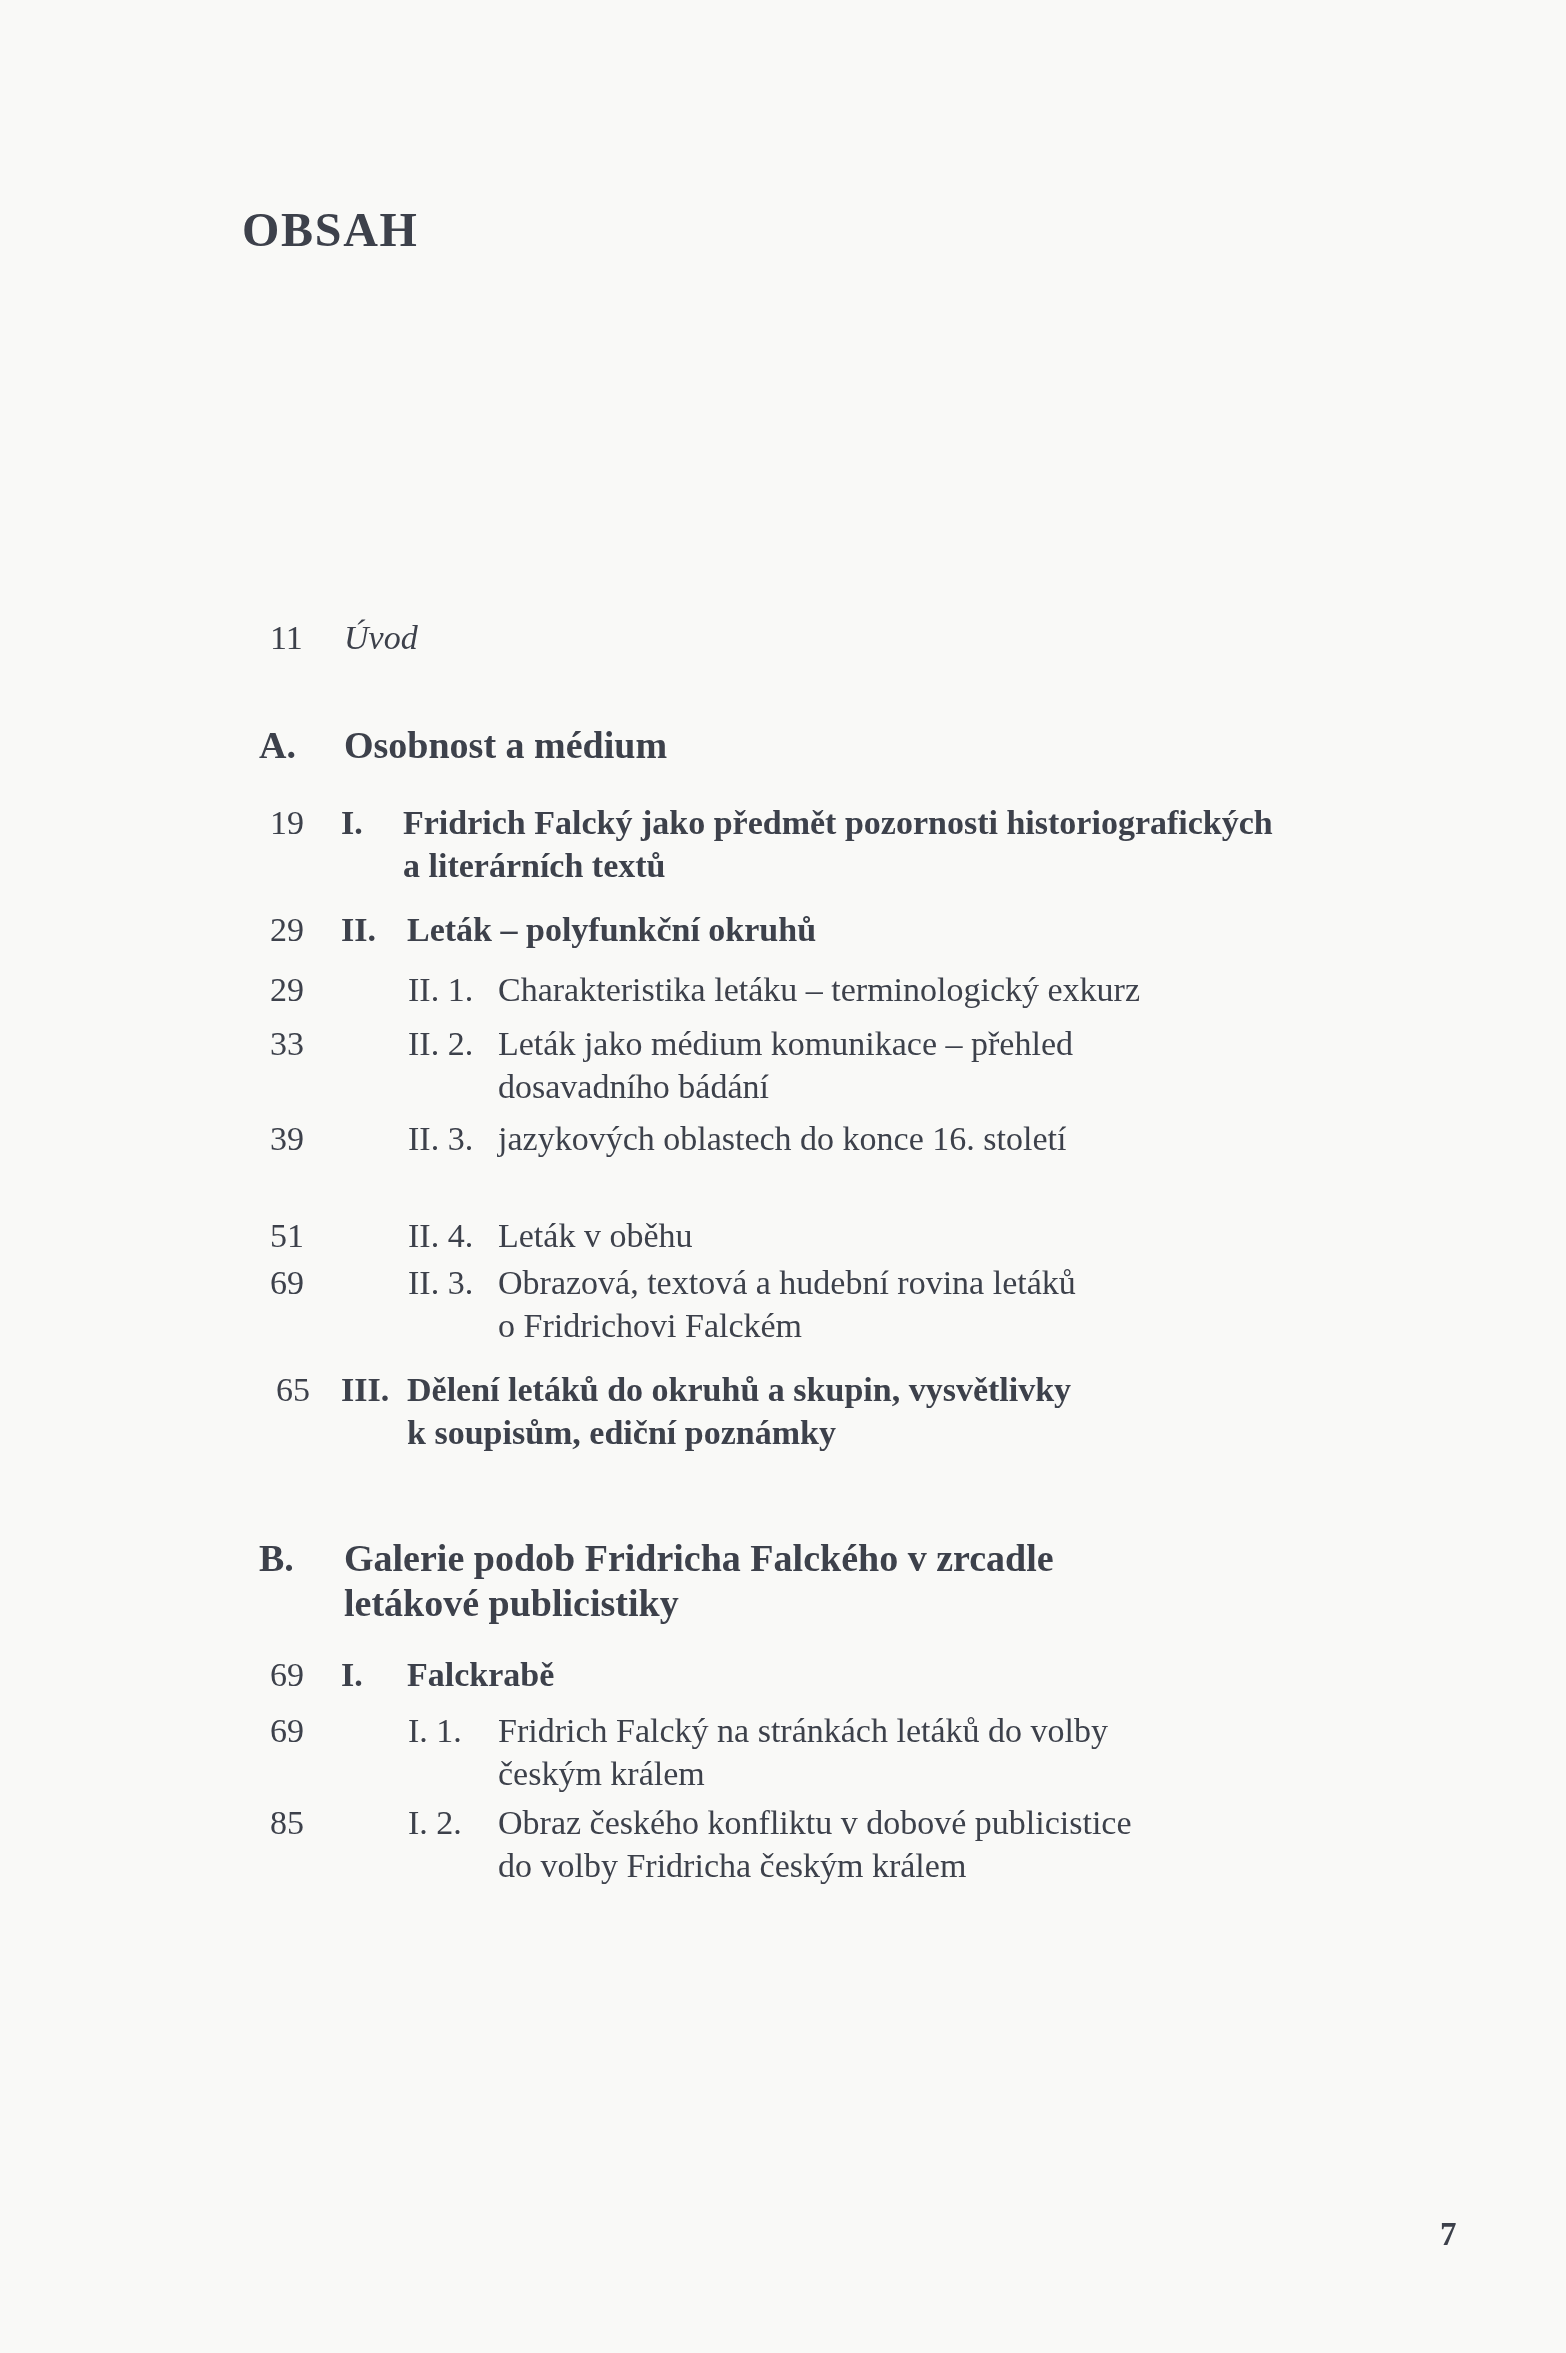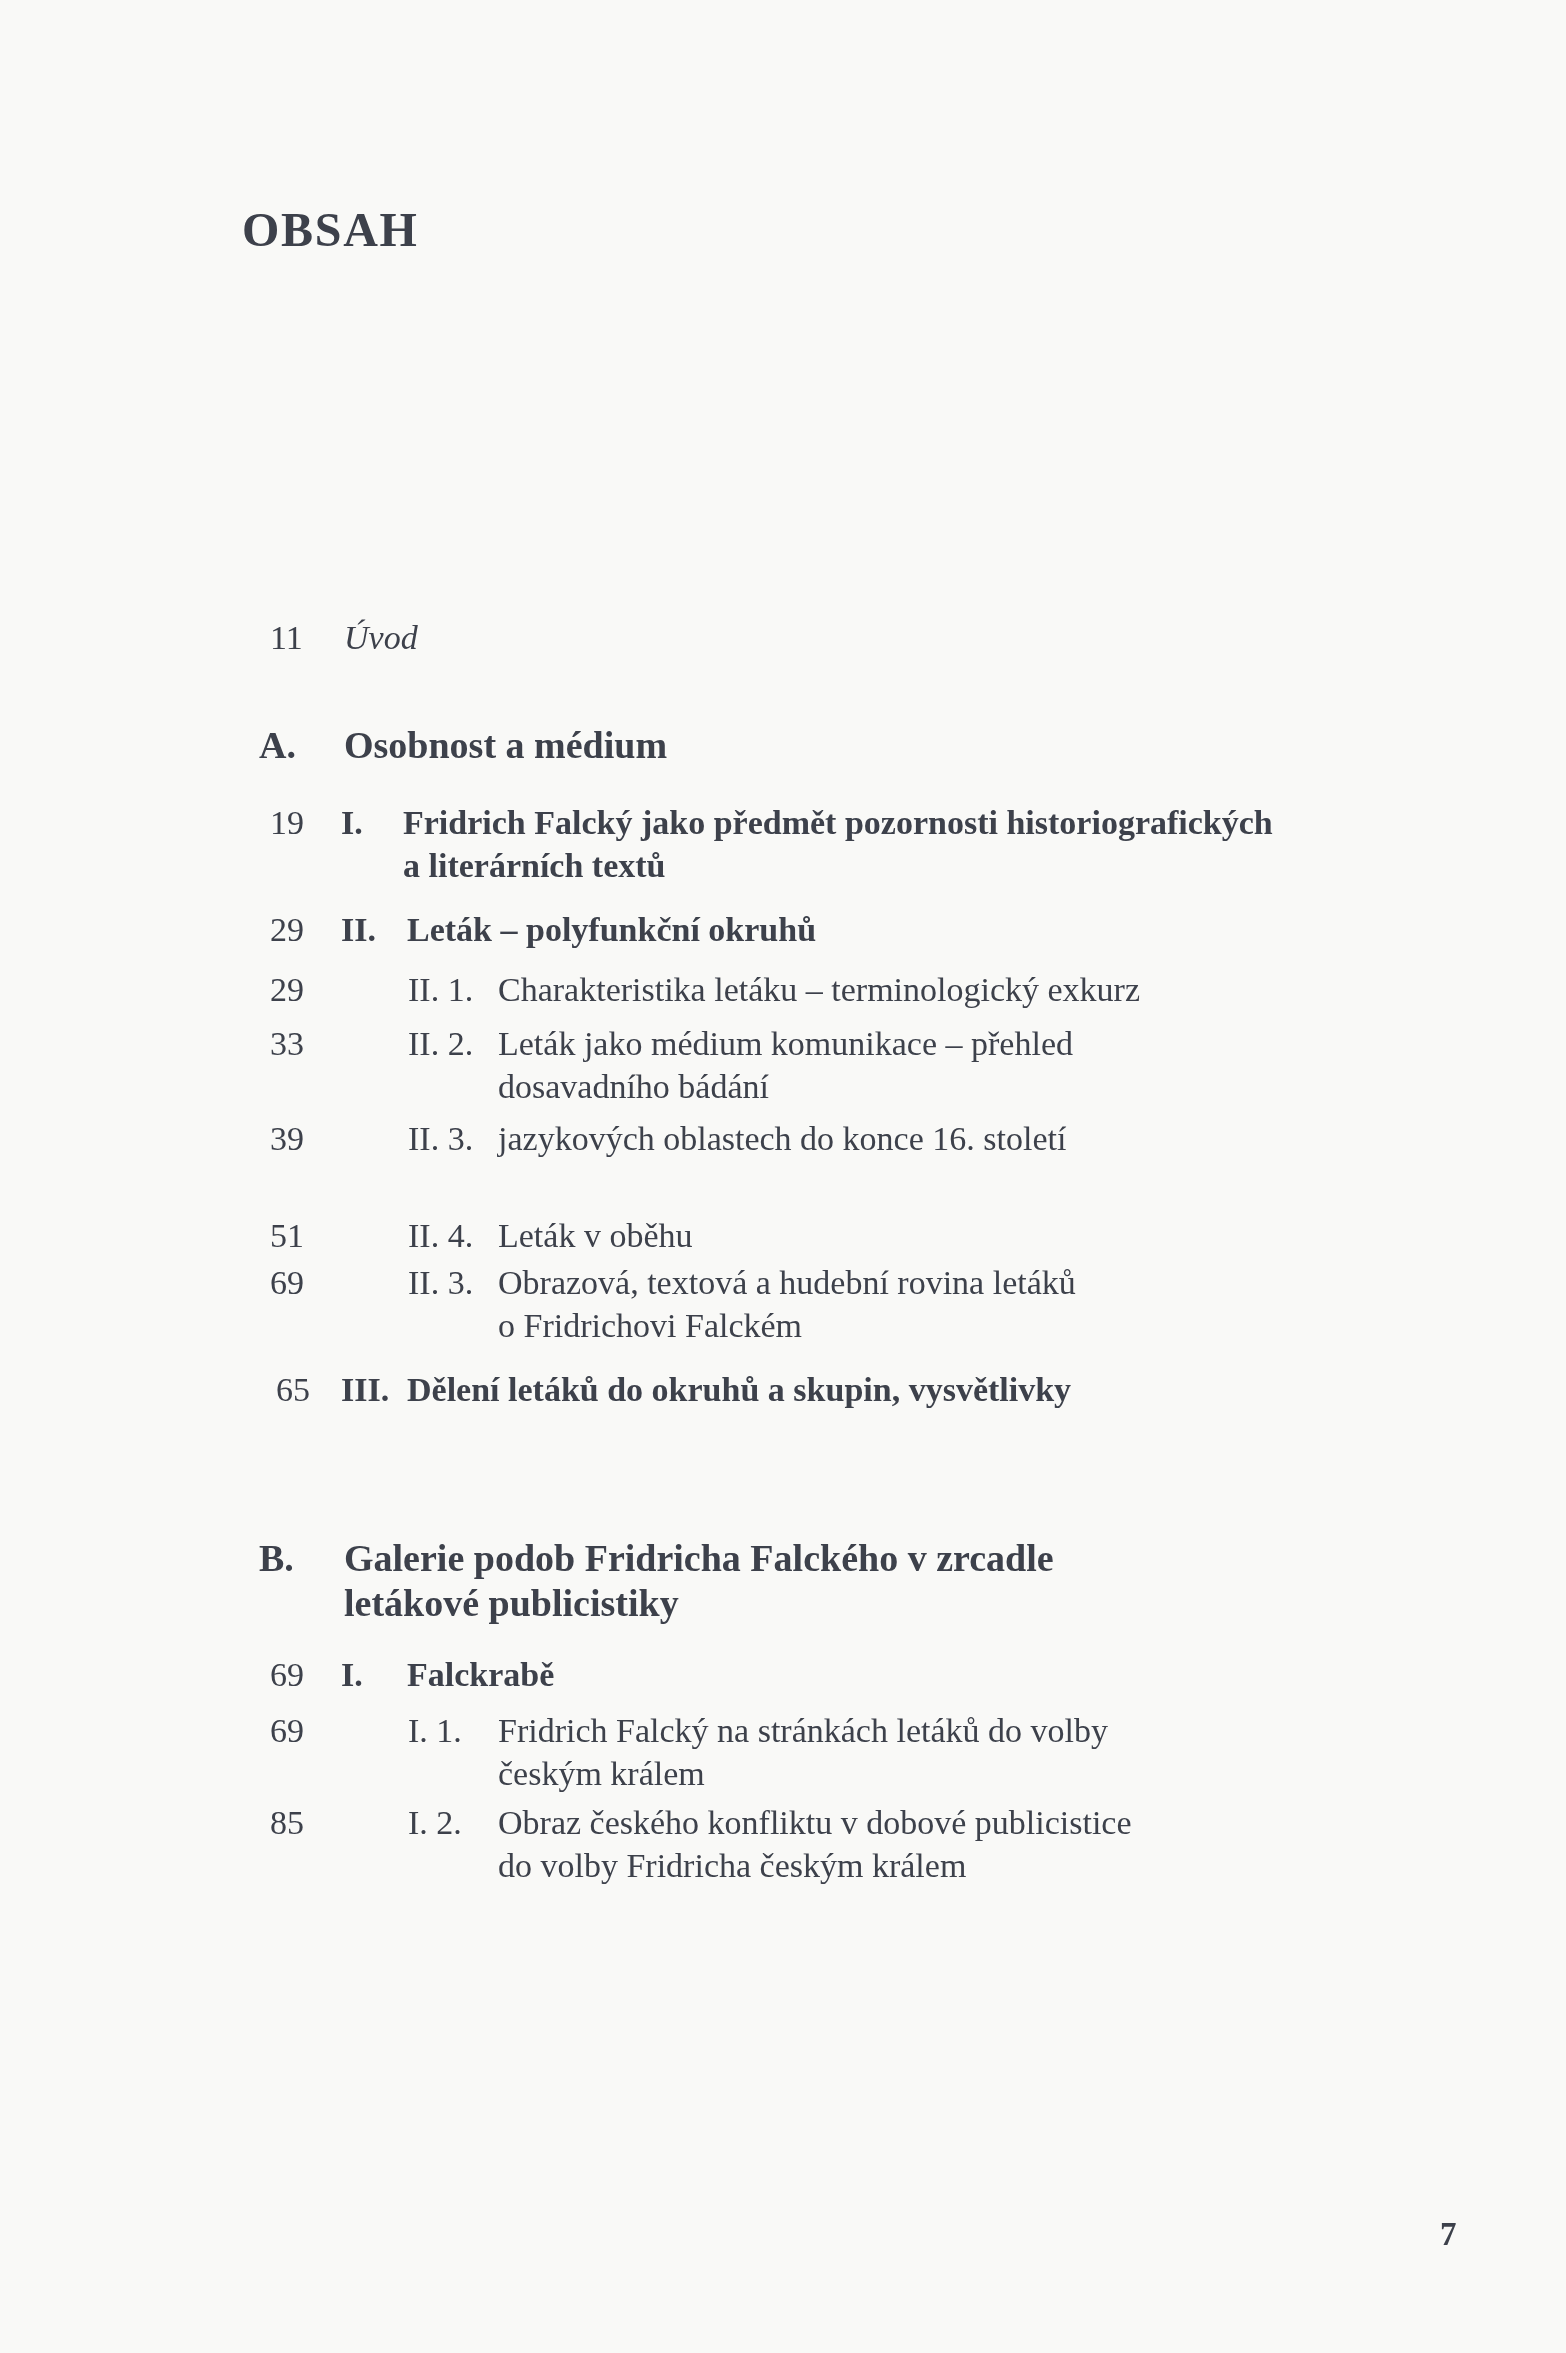--- a/index.html
+++ b/index.html
@@ -129,20 +129,21 @@
         <div class="col text" style="left: 498px;">
           <div class="line">Obrazová, textová a hudební rovina letáků</div>
           <div class="line">o Fridrichovi Falckém</div>
         </div>
       </div>
       <div class="toc-row style-chapter" style="top: 1368px;">
         <span class="col page-num" style="left: 276px; text-align: center;">65</span>
         <span class="col num" style="left: 341px;">III.</span>
         <div class="col text" style="left: 407px;">
           <div class="line">Dělení letáků do okruhů a skupin, vysvětlivky</div>
+          <div class="line">k soupisům, ediční poznámky</div>
         </div>
       </div>
       <div class="toc-row style-part" style="top: 1536px;">
         <span class="col num" style="left: 259px;">B.</span>
         <div class="col text" style="left: 344px;">
           <div class="line">Galerie podob Fridricha Falckého v zrcadle</div>
           <div class="line">letákové publicistiky</div>
         </div>
       </div>
       <div class="toc-row style-chapter" style="top: 1653px;">

